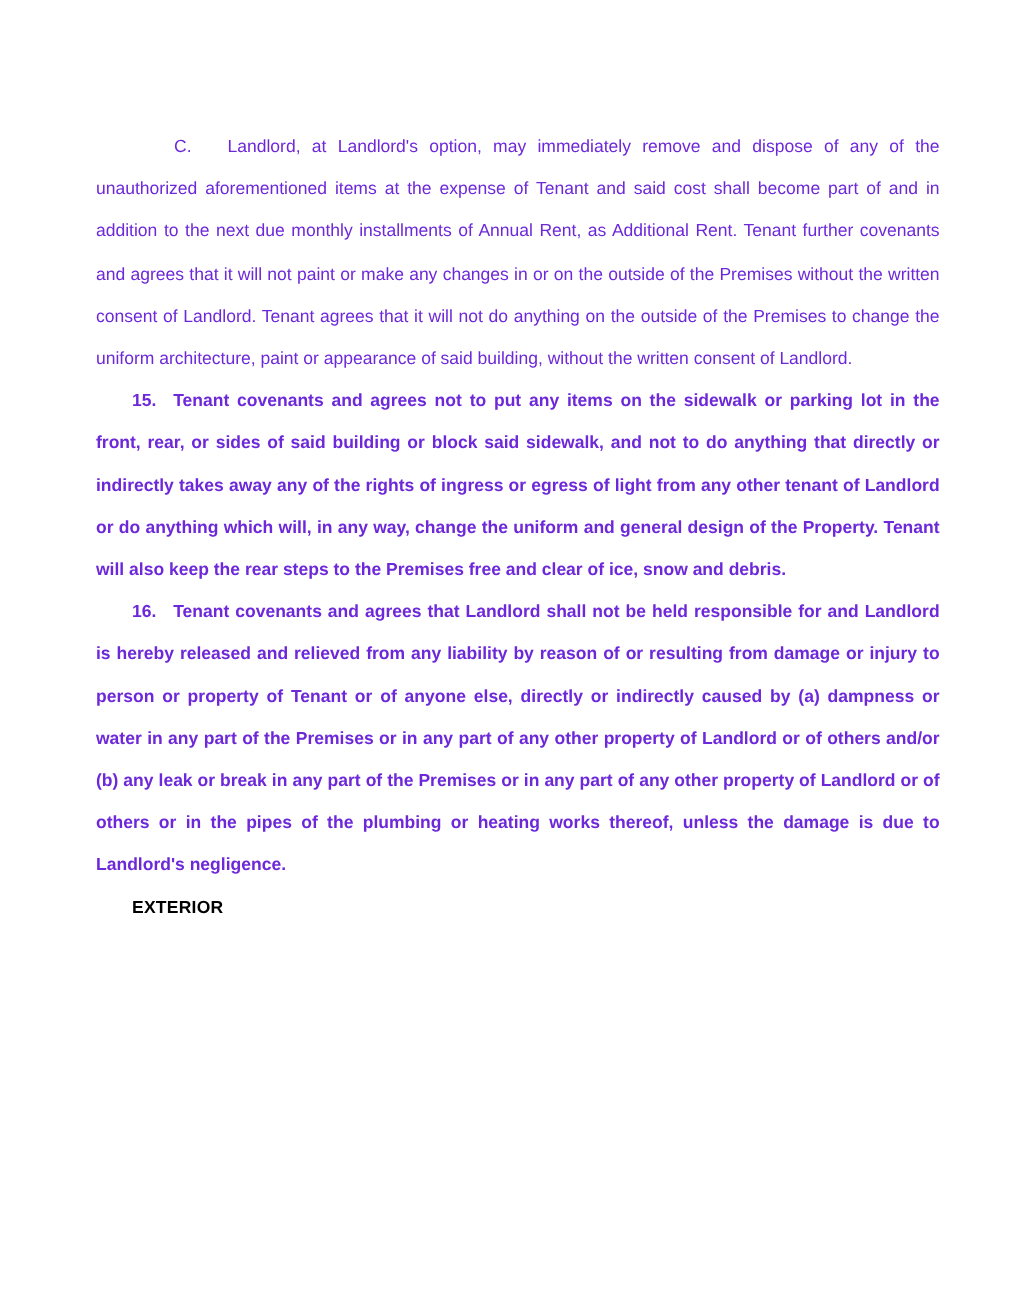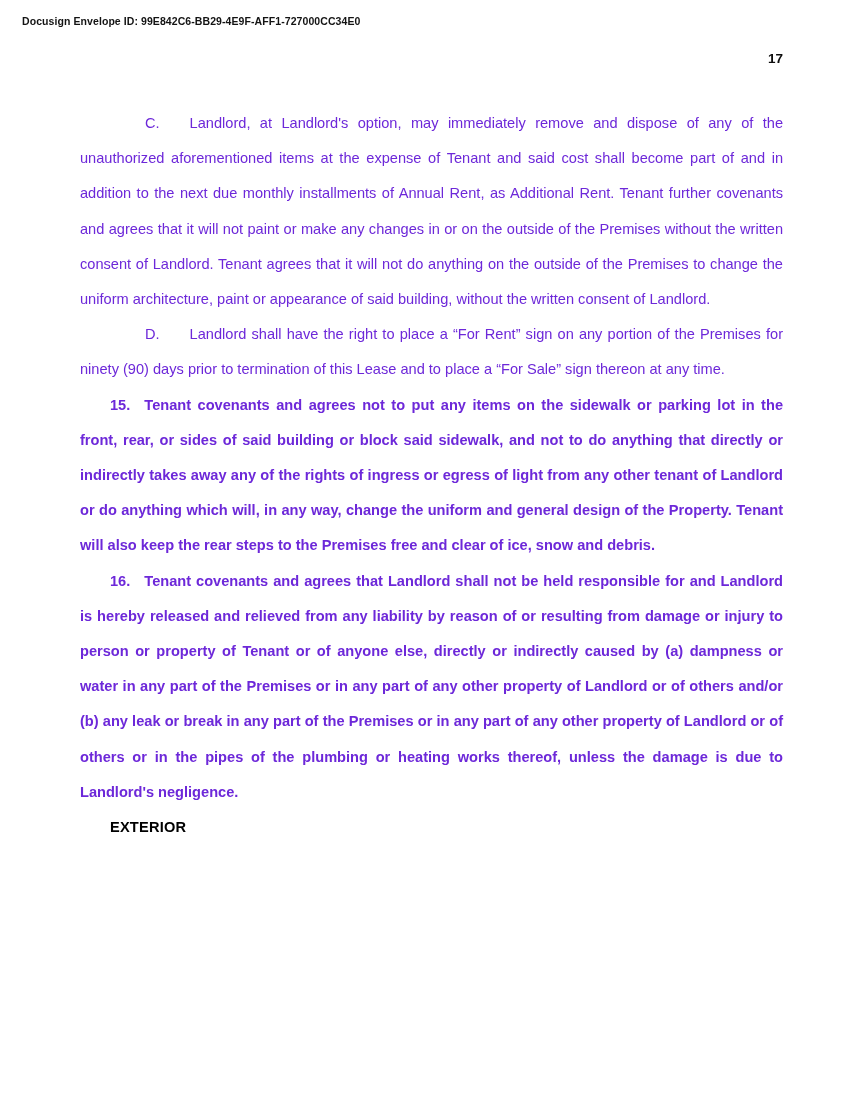--- a/index.html
+++ b/index.html
@@ -79,29 +79,26 @@
     font-weight: bold;
     letter-spacing: 0.2px;
     color: #000000;
   }
 </style>
 </head>
 <body>
 
 <div class="page">
 
-  <div class="envelope-stamp">Docusign Envelope ID: 99E842C6-BB29-4E9F-AFF1-727000CC34E0</div>
 
-  <div class="page-number">17</div>
 
   <div class="body-area">
 
     <p class="para lettered"><span>C.</span><span class="marker-gap"></span><span>Landlord, at Landlord's option, may immediately remove and dispose of any of the unauthorized aforementioned items at the expense of Tenant and said cost shall become part of and in addition to the next due monthly installments of Annual Rent, as Additional Rent. Tenant further covenants and agrees that it will not paint or make any changes in or on the outside of the Premises without the written consent of Landlord. Tenant agrees that it will not do anything on the outside of the Premises to change the uniform architecture, paint or appearance of said building, without the written consent of Landlord.</span></p>
 
-    <p class="para lettered"><span>D.</span><span class="marker-gap"></span><span>Landlord shall have the right to place a “For Rent” sign on any portion of the Premises for ninety (90) days prior to termination of this Lease and to place a “For Sale” sign thereon at any time.</span></p>
 
 
 
     <p class="para numbered"><span>15.</span><span class="marker-gap-sm"></span><span>Tenant covenants and agrees not to put any items on the sidewalk or parking lot in the front, rear, or sides of said building or block said sidewalk, and not to do anything that directly or indirectly takes away any of the rights of ingress or egress of light from any other tenant of Landlord or do anything which will, in any way, change the uniform and general design of the Property. Tenant will also keep the rear steps to the Premises free and clear of ice, snow and debris.</span></p>
 
 
     <p class="para numbered"><span>16.</span><span class="marker-gap-sm"></span><span>Tenant covenants and agrees that Landlord shall not be held responsible for and Landlord is hereby released and relieved from any liability by reason of or resulting from damage or injury to person or property of Tenant or of anyone else, directly or indirectly caused by (a) dampness or water in any part of the Premises or in any part of any other property of Landlord or of others and/or (b) any leak or break in any part of the Premises or in any part of any other property of Landlord or of others or in the pipes of the plumbing or heating works thereof, unless the damage is due to Landlord's negligence.</span></p>
 
     <h2 class="heading">EXTERIOR</h2>
 

